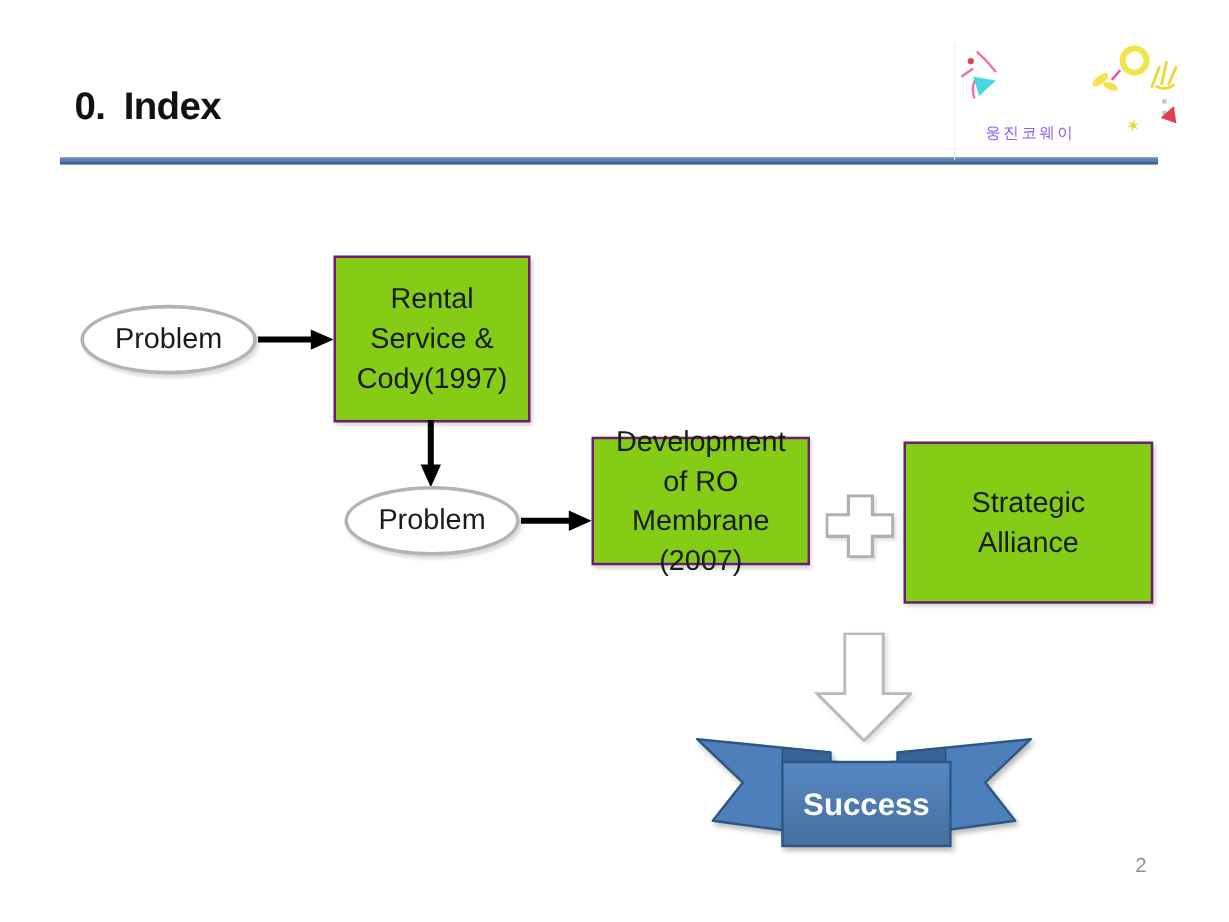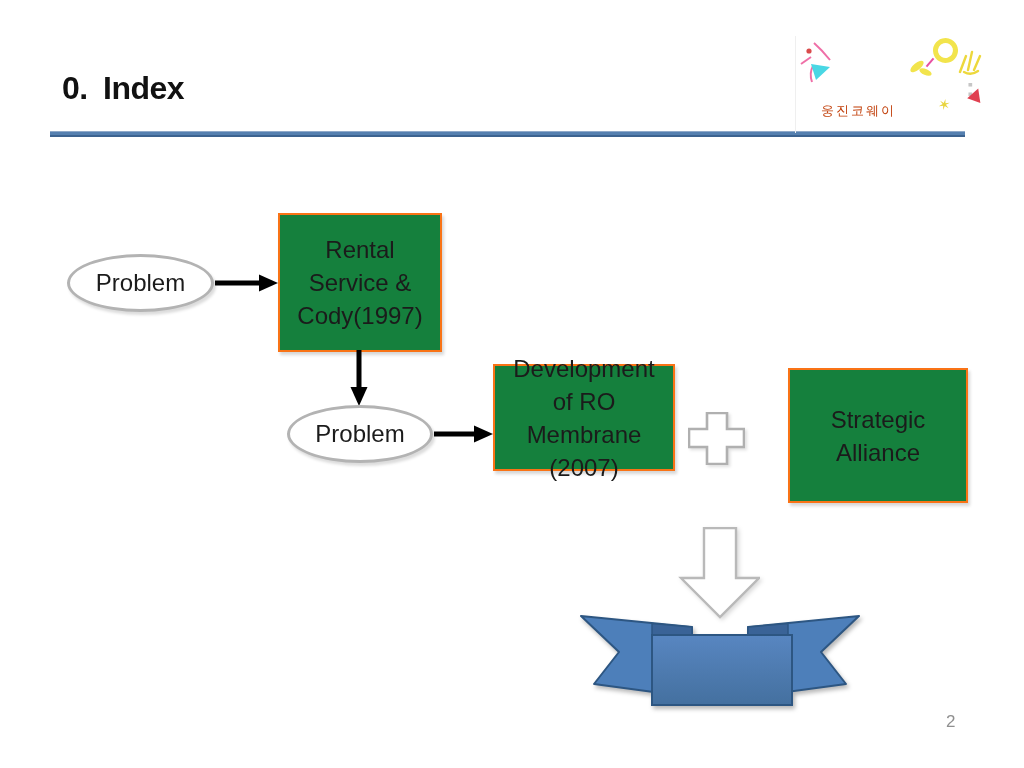--- a/index.html
+++ b/index.html
@@ -7,30 +7,30 @@
          font-family:"Liberation Sans","DejaVu Sans",sans-serif;}
   .abs{position:absolute;}
   
   .title{left:62px;top:70px;font-size:32px;font-weight:700;color:#111;letter-spacing:-0.5px;word-spacing:7px;}
   .title-rule{left:50px;top:131px;width:915px;height:3px;background:#5580b0;
               border-top:1px solid #8fa9c9;border-bottom:2px solid #3c6390;}
   
   .logo{left:795px;top:36px;width:215px;height:97px;border-left:1px solid #efefef;}
   .logo-brand{left:22px;top:34px;font-size:29px;font-weight:700;color:#c6c6c6;letter-spacing:1px;}
   .logo-colon{left:170px;top:36px;font-size:26px;font-weight:700;color:#c6c6c6;}
-  .logo-korean{left:25px;top:66px;font-size:13px;color:#c2410c;letter-spacing:2px;}
+  .logo-korean{left:25px;top:66px;font-size:13px;color:#8b5cf6;letter-spacing:2px;}
   .donut{left:137px;top:2px;width:15px;height:15px;border:5px solid #f2e44c;border-radius:50%;transform:rotate(-15deg);}
   .petal1{left:113px;top:27px;width:16px;height:7px;background:#f2e44c;border-radius:50%;transform:rotate(-38deg);}
   .petal2{left:123px;top:33px;width:13px;height:6px;background:#f2e44c;border-radius:50%;transform:rotate(22deg);}
   .spark{left:133px;top:21px;width:2px;height:11px;background:#e750a2;transform:rotate(40deg);}
   .red-tri{left:173px;top:52px;width:0;height:0;border-left:7px solid transparent;border-right:7px solid transparent;
            border-bottom:13px solid #e04050;transform:rotate(20deg);}
   .sparkle-glyph{left:142px;top:60px;font-size:15px;color:#e8d43c;transform:rotate(12deg);}
   
-  .box{background:#15803d;border:2px solid #f97316;box-sizing:border-box;display:flex;align-items:center;justify-content:center;
+  .box{background:#84cc16;border:2px solid #701a75;box-sizing:border-box;display:flex;align-items:center;justify-content:center;
        text-align:center;box-shadow:2px 3px 3px rgba(0,0,0,0.16);}
   .oval{background:#fff;border:3px solid #b3b3b3;border-radius:50%;box-sizing:border-box;display:flex;align-items:center;
         justify-content:center;text-align:center;box-shadow:2px 3px 3px rgba(0,0,0,0.14);}
   .shape-label{white-space:pre-line;color:#1b1b1b;}
   .box .shape-label{font-size:24px;line-height:33px;}
   .oval .shape-label{font-size:24px;}
   .ribbon-label{position:absolute;left:74px;top:21px;width:140px;height:70px;display:flex;align-items:center;
                 justify-content:center;color:#ffffff;font-size:26px;font-weight:700;}
   .page-num{left:946px;top:712px;font-size:17px;color:#8f8f8f;}
   svg{display:block;}
@@ -97,21 +97,21 @@
     <span class="shape-label">Development
 of RO
 Membrane
 (2007)</span>
   </div>
 
   <svg class="abs" style="left:688px;top:412px;filter:drop-shadow(2px 2px 1.5px rgba(0,0,0,0.12));" width="57" height="53" viewBox="0 0 57 53">
     <path d="M19,1 L39,1 L39,17 L56,17 L56,35 L39,35 L39,52 L19,52 L19,35 L1,35 L1,17 L19,17 Z" fill="#ffffff" stroke="#b0b0b0" stroke-width="2.6" stroke-linejoin="miter"></path>
   </svg>
 
-  <div class="abs box" style="left:788px;top:368px;width:180px;height:135px;">
+  <div class="abs box" style="left:753px;top:368px;width:208px;height:135px;">
     <span class="shape-label">Strategic
 Alliance</span>
   </div>
 
   <svg class="abs" style="left:678px;top:527px;filter:drop-shadow(2px 2px 2px rgba(0,0,0,0.15));" width="82" height="92" viewBox="0 0 82 92">
     <path d="M26,1 L58,1 L58,51 L81,51 L42,90 L3,51 L26,51 Z" fill="#ffffff" stroke="#b9b9b9" stroke-width="2.4" stroke-linejoin="miter"></path>
   </svg>
 
   <div class="abs" style="left:578px;top:614px;width:284px;height:94px;">
     <svg width="284" height="94" viewBox="0 0 284 94" style="filter:drop-shadow(2px 3px 2px rgba(0,0,0,0.28));">
@@ -124,17 +124,18 @@
 
       <path d="M3,2 L114,13 L114,21 L120,21 L120,84 L16,70 L41,38 Z" fill="#4d7fba" stroke="#2d5682" stroke-width="2" stroke-linejoin="round"></path>
 
       <path d="M281,2 L170,13 L170,21 L164,21 L164,84 L268,70 L243,38 Z" fill="#4d7fba" stroke="#2d5682" stroke-width="2" stroke-linejoin="round"></path>
 
       <path d="M74,9.5 L114,13 L114,21 L74,21 Z" fill="#3a6397" stroke="#2d5682" stroke-width="1.5"></path>
       <path d="M170,13 L210,9.5 L210,21 L170,21 Z" fill="#3a6397" stroke="#2d5682" stroke-width="1.5"></path>
 
       <rect x="74" y="21" width="140" height="70" fill="url(#panelGrad)" stroke="#2d5682" stroke-width="2"></rect>
     </svg>
+    <div class="ribbon-label">Success</div>
   </div>
 
   <div class="abs page-num">2</div>
 
 </div>
 
 </body></html>

